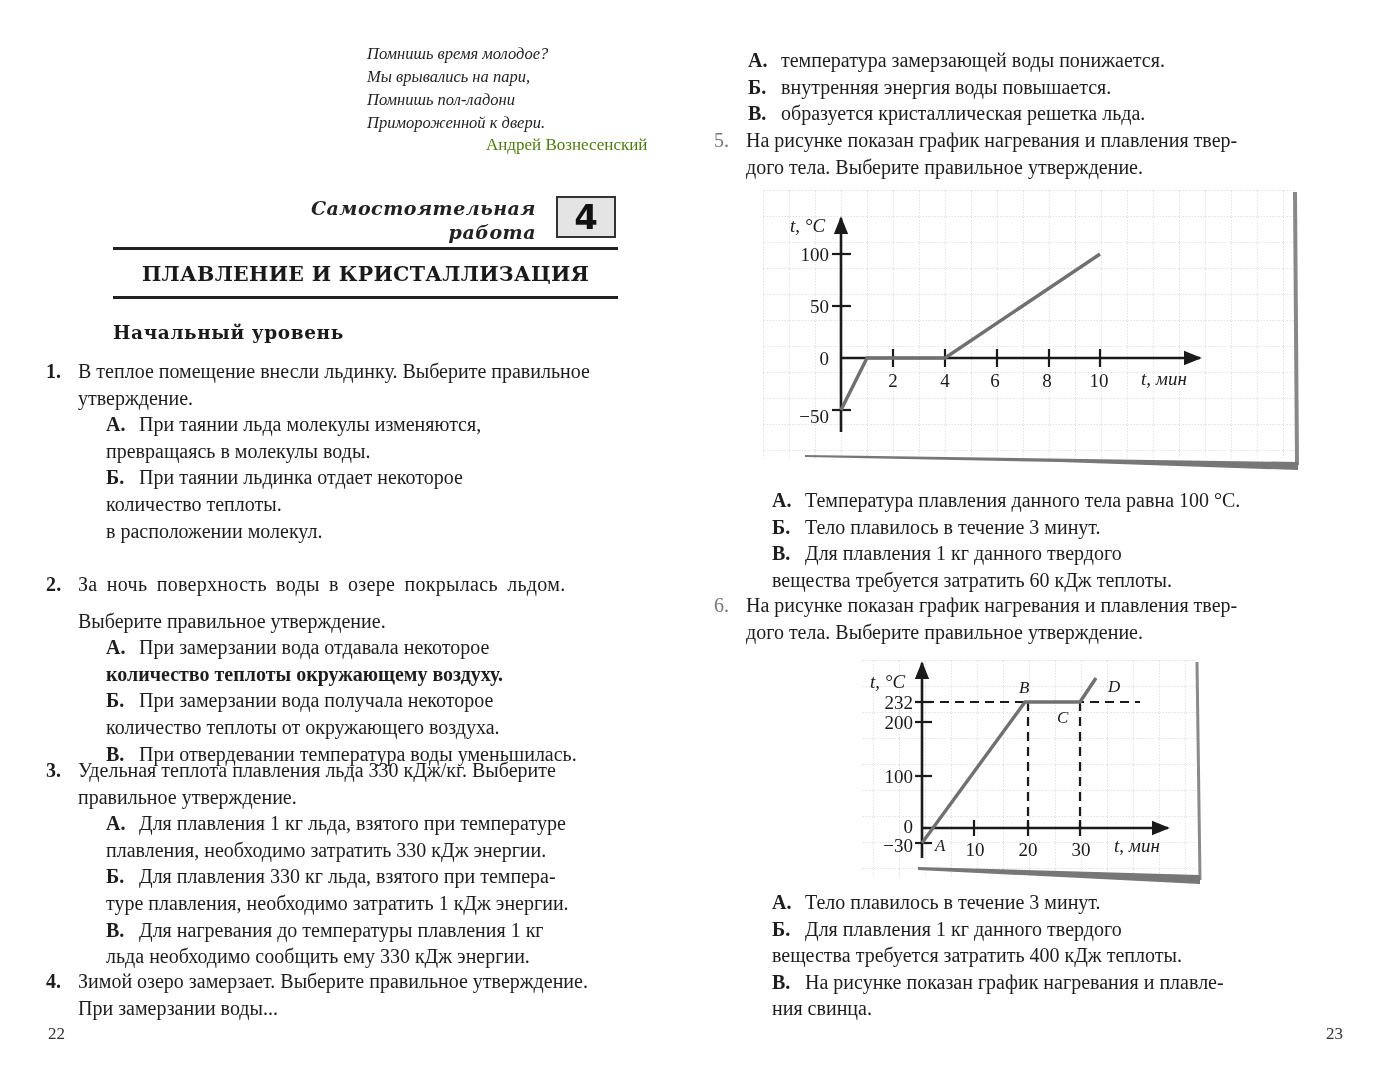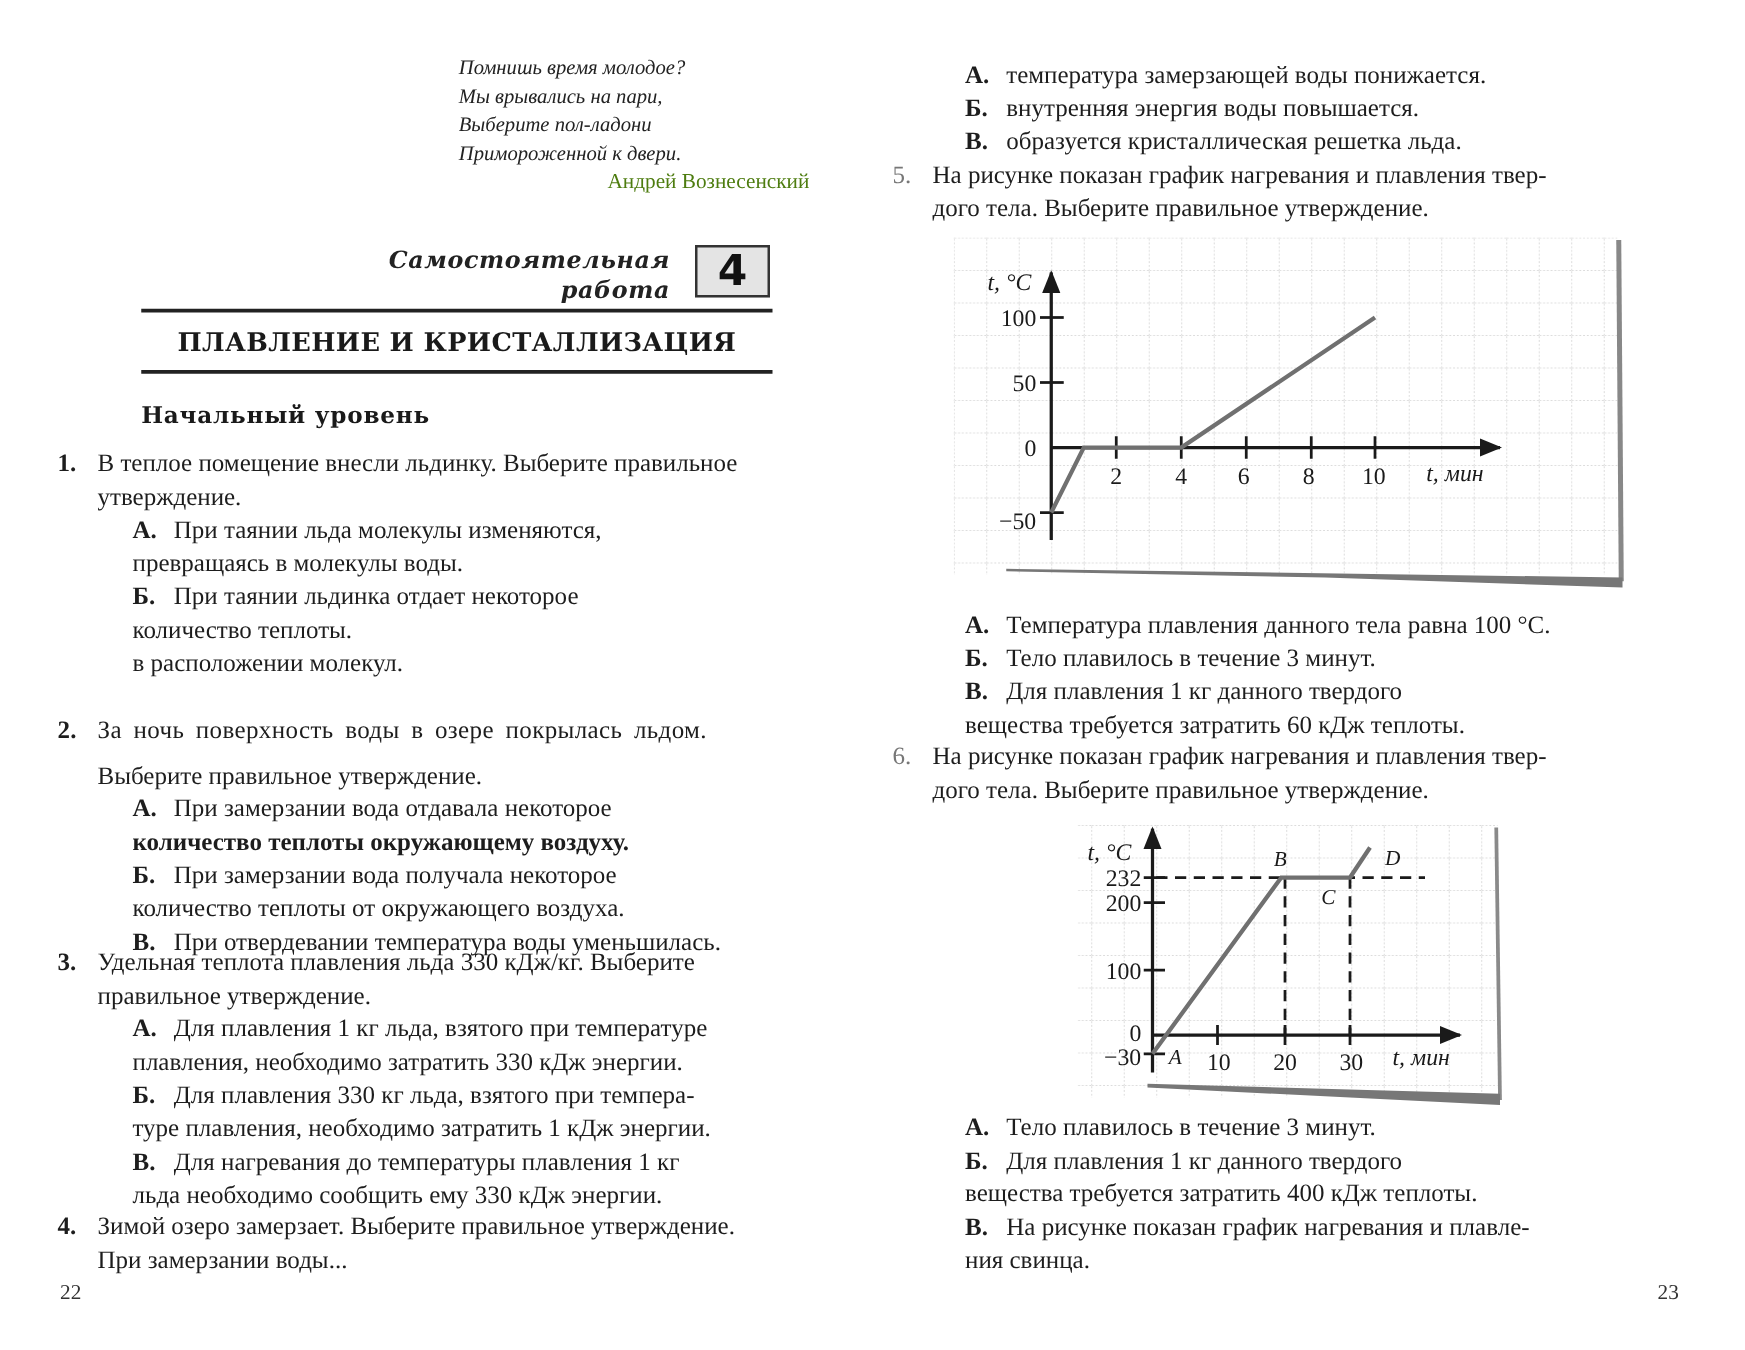--- a/index.html
+++ b/index.html
@@ -23,21 +23,21 @@
   .opt-letter { font-weight:bold; display:inline-block; width:33px; }
   .page-num { font-family:"Liberation Serif", serif; font-size:17px; color:#333; }
   .chart { position:absolute; }
 </style>
 </head>
 <body>
 
 <div class="abs epigraph">
   <div>Помнишь время молодое?</div>
   <div>Мы врывались на пари,</div>
-  <div>Выберите пол-ладони</div>
+  <div>Помнишь пол-ладони</div>
   <div>Примороженной к двери.</div>
 </div>
 <div class="abs epigraph-author">Андрей Вознесенский</div>
 
 <div class="abs sr-label">
   <div>Самостоятельная</div>
   <div>работа</div>
 </div>
 <div class="abs sr-num">4</div>
 
@@ -77,21 +77,21 @@
   <div class="q-line" style="padding-left:60px;">льда необходимо сообщить ему 330 кДж энергии.</div>
 </div>
 
 <div class="abs q-block" style="left:46px; top:968px;">
   <div class="q-line"><span class="q-num">4.</span><span>Зимой озеро замерзает. Выберите правильное утверждение.</span></div>
   <div class="q-line" style="padding-left:32px;">При замерзании воды...</div>
 </div>
 
 <div class="abs page-num" style="left:48px; top:1024px;">22</div>
 
-<div class="abs q-block" style="left:772px; top:47px;">
+<div class="abs q-block" style="left:748px; top:47px;">
   <div class="q-line"><span class="opt-letter">А.</span><span>температура замерзающей воды понижается.</span></div>
   <div class="q-line"><span class="opt-letter">Б.</span><span>внутренняя энергия воды повышается.</span></div>
   <div class="q-line"><span class="opt-letter">В.</span><span>образуется кристаллическая решетка льда.</span></div>
 </div>
 
 <div class="abs q-block" style="left:714px; top:127px;">
   <div class="q-line"><span class="q-num faded">5.</span><span>На рисунке показан график нагревания и плавления твер-</span></div>
   <div class="q-line" style="padding-left:32px;">дого тела. Выберите правильное утверждение.</div>
 </div>
 

